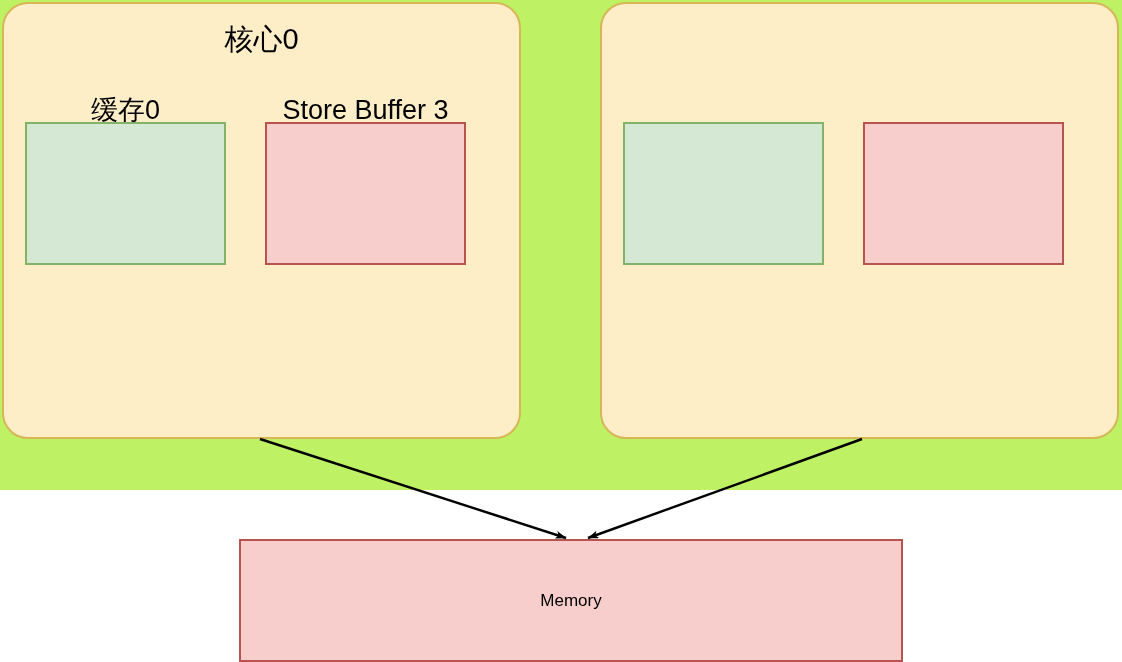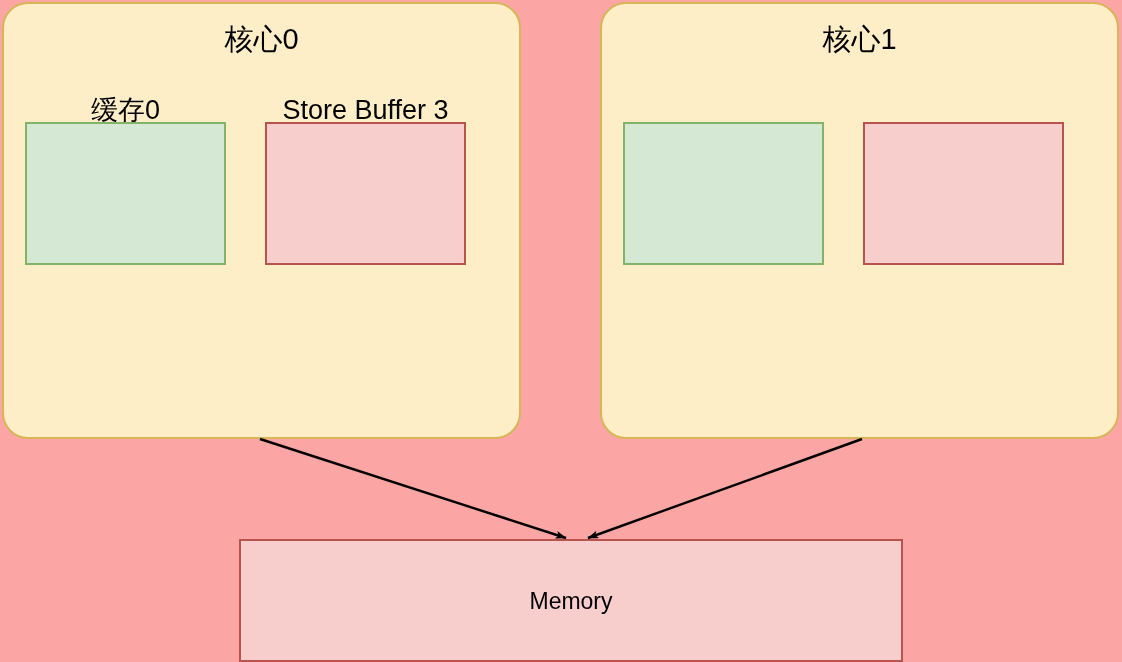--- a/index.html
+++ b/index.html
@@ -10,22 +10,22 @@
   body {
     width: 1122px;
     height: 662px;
     overflow: hidden;
     font-family: "Liberation Sans", "DejaVu Sans", sans-serif;
     color: #000000;
   }
   #canvas {
     position: relative;
     width: 1122px;
-    height: 662px;
-    background: #fca5a5;
+    height: 490px;
+    background: #bef264;
   }
 
   
   .core-box {
     position: absolute;
     box-sizing: border-box;
     background: #fdeec8;
     border: 2px solid #d6b656;
     border-radius: 26px;
   }
@@ -87,21 +87,21 @@
   }
   #memory-label {
     position: absolute;
     left: 0;
     top: 0;
     width: 100%;
     height: 100%;
     display: flex;
     align-items: center;
     justify-content: center;
-    font-size: 23px;
+    font-size: 17px;
     line-height: 20px;
     white-space: nowrap;
   }
 
   
   #arrows {
     position: absolute;
     left: 0;
     top: 0;
     width: 1122px;
@@ -120,21 +120,20 @@
     <div class="inner-label label-cache">缓存0</div>
 
     <div class="inner-label label-buffer">Store Buffer 3</div>
 
     <div class="inner-box cache-box"></div>
 
     <div class="inner-box buffer-box"></div>
   </div>
 
   <div class="core-box" id="core-1">
-    <div class="core-title">核心1</div>
 
 
 
     <div class="inner-box cache-box"></div>
 
     <div class="inner-box buffer-box"></div>
   </div>
 
   <div id="memory-box">
     <div id="memory-label">Memory</div>

